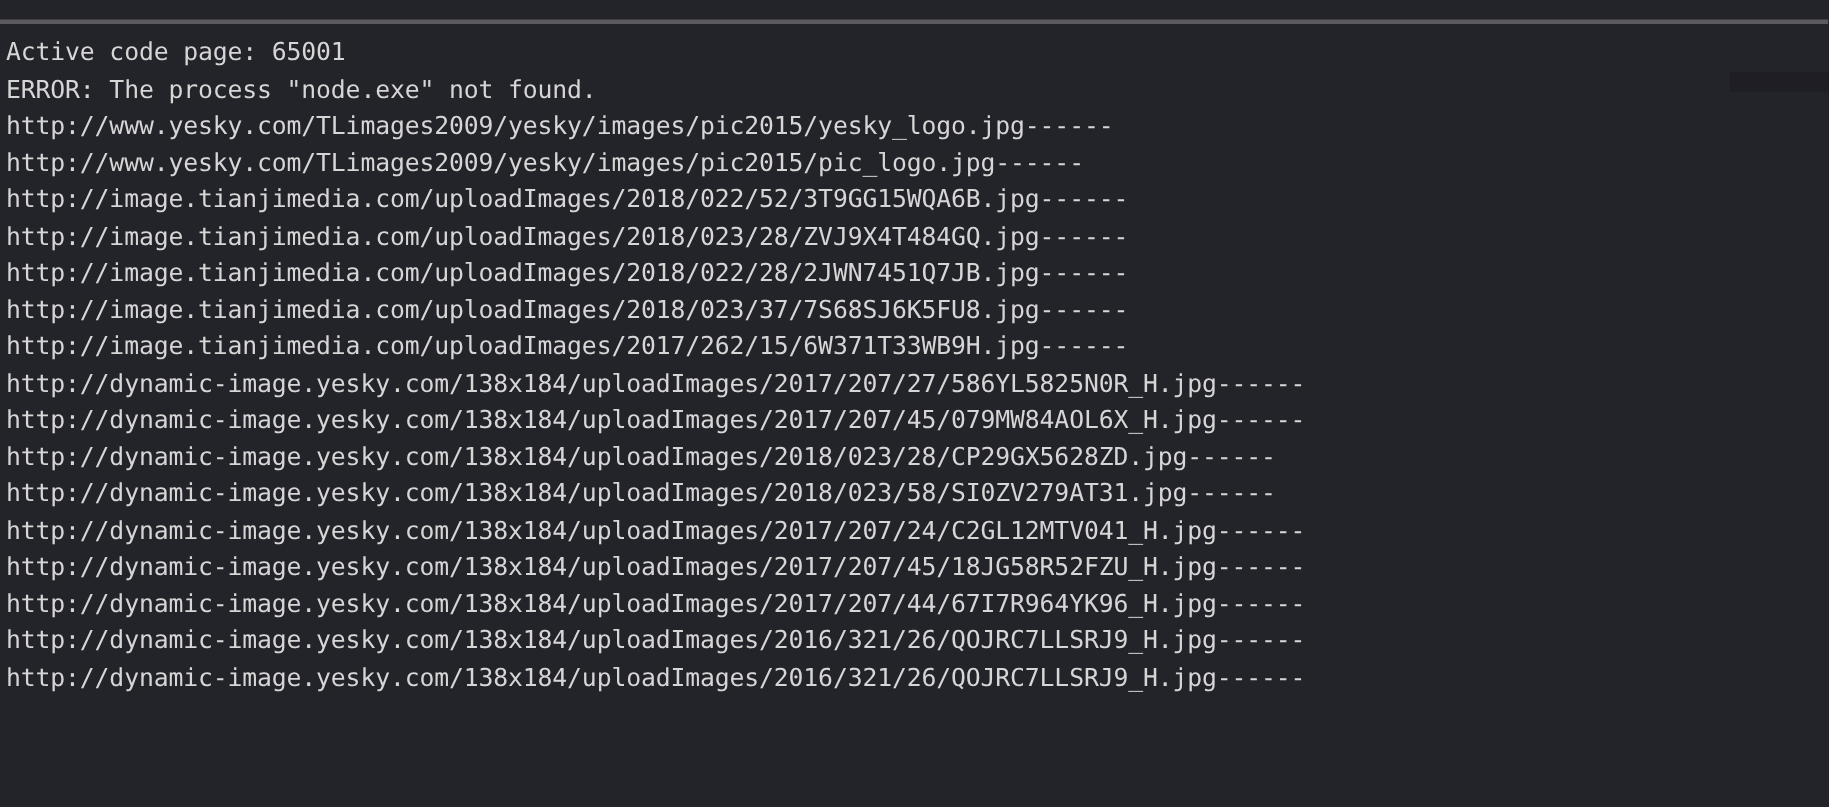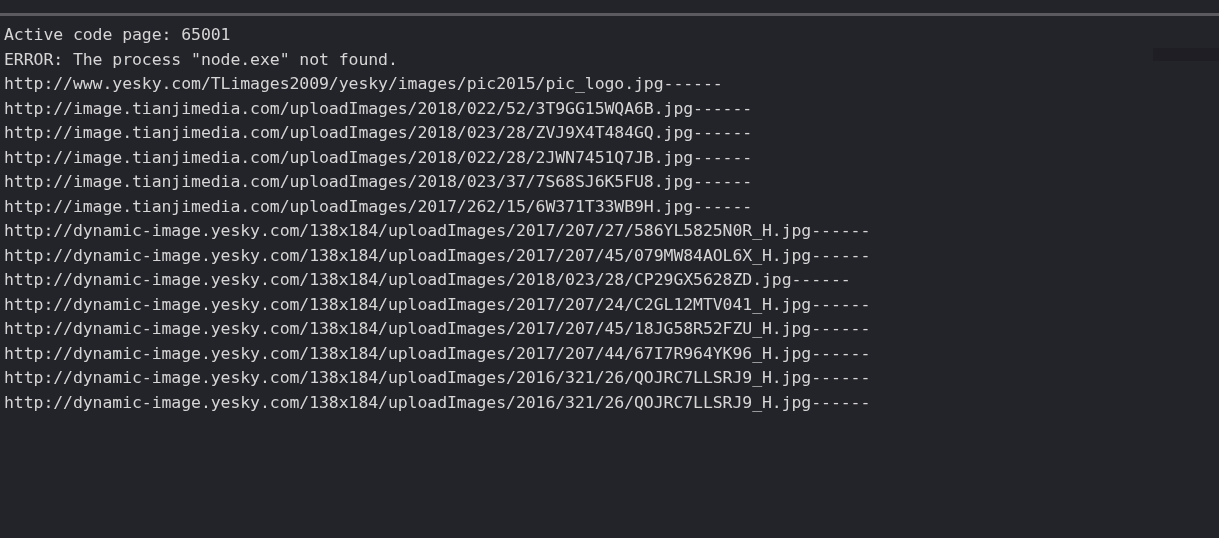--- a/index.html
+++ b/index.html
@@ -143,29 +143,31 @@
     <div class="sliver-tail">
       <div class="sliver-tail-chip"></div>
     </div>
   </div>
 
   <div class="panel-divider"></div>
 
   <div class="terminal" id="terminal-output">
       <span class="term-line">Active code page: 65001</span>
       <span class="term-line">ERROR: The process "node.exe" not found.</span>
+      <span class="term-line">http://www.yesky.com/TLimages2009/yesky/images/pic2015/yesky_logo.jpg------</span>
       <span class="term-line">http://www.yesky.com/TLimages2009/yesky/images/pic2015/pic_logo.jpg------</span>
       <span class="term-line">http://image.tianjimedia.com/uploadImages/2018/022/52/3T9GG15WQA6B.jpg------</span>
       <span class="term-line">http://image.tianjimedia.com/uploadImages/2018/023/28/ZVJ9X4T484GQ.jpg------</span>
       <span class="term-line">http://image.tianjimedia.com/uploadImages/2018/022/28/2JWN7451Q7JB.jpg------</span>
       <span class="term-line">http://image.tianjimedia.com/uploadImages/2018/023/37/7S68SJ6K5FU8.jpg------</span>
       <span class="term-line">http://image.tianjimedia.com/uploadImages/2017/262/15/6W371T33WB9H.jpg------</span>
       <span class="term-line">http://dynamic-image.yesky.com/138x184/uploadImages/2017/207/27/586YL5825N0R_H.jpg------</span>
       <span class="term-line">http://dynamic-image.yesky.com/138x184/uploadImages/2017/207/45/079MW84AOL6X_H.jpg------</span>
       <span class="term-line">http://dynamic-image.yesky.com/138x184/uploadImages/2018/023/28/CP29GX5628ZD.jpg------</span>
+      <span class="term-line">http://dynamic-image.yesky.com/138x184/uploadImages/2018/023/58/SI0ZV279AT31.jpg------</span>
       <span class="term-line">http://dynamic-image.yesky.com/138x184/uploadImages/2017/207/24/C2GL12MTV041_H.jpg------</span>
       <span class="term-line">http://dynamic-image.yesky.com/138x184/uploadImages/2017/207/45/18JG58R52FZU_H.jpg------</span>
       <span class="term-line">http://dynamic-image.yesky.com/138x184/uploadImages/2017/207/44/67I7R964YK96_H.jpg------</span>
       <span class="term-line">http://dynamic-image.yesky.com/138x184/uploadImages/2016/321/26/QOJRC7LLSRJ9_H.jpg------</span>
       <span class="term-line">http://dynamic-image.yesky.com/138x184/uploadImages/2016/321/26/QOJRC7LLSRJ9_H.jpg------</span>
     </div>
 
 </div>
 
 </body></html>

